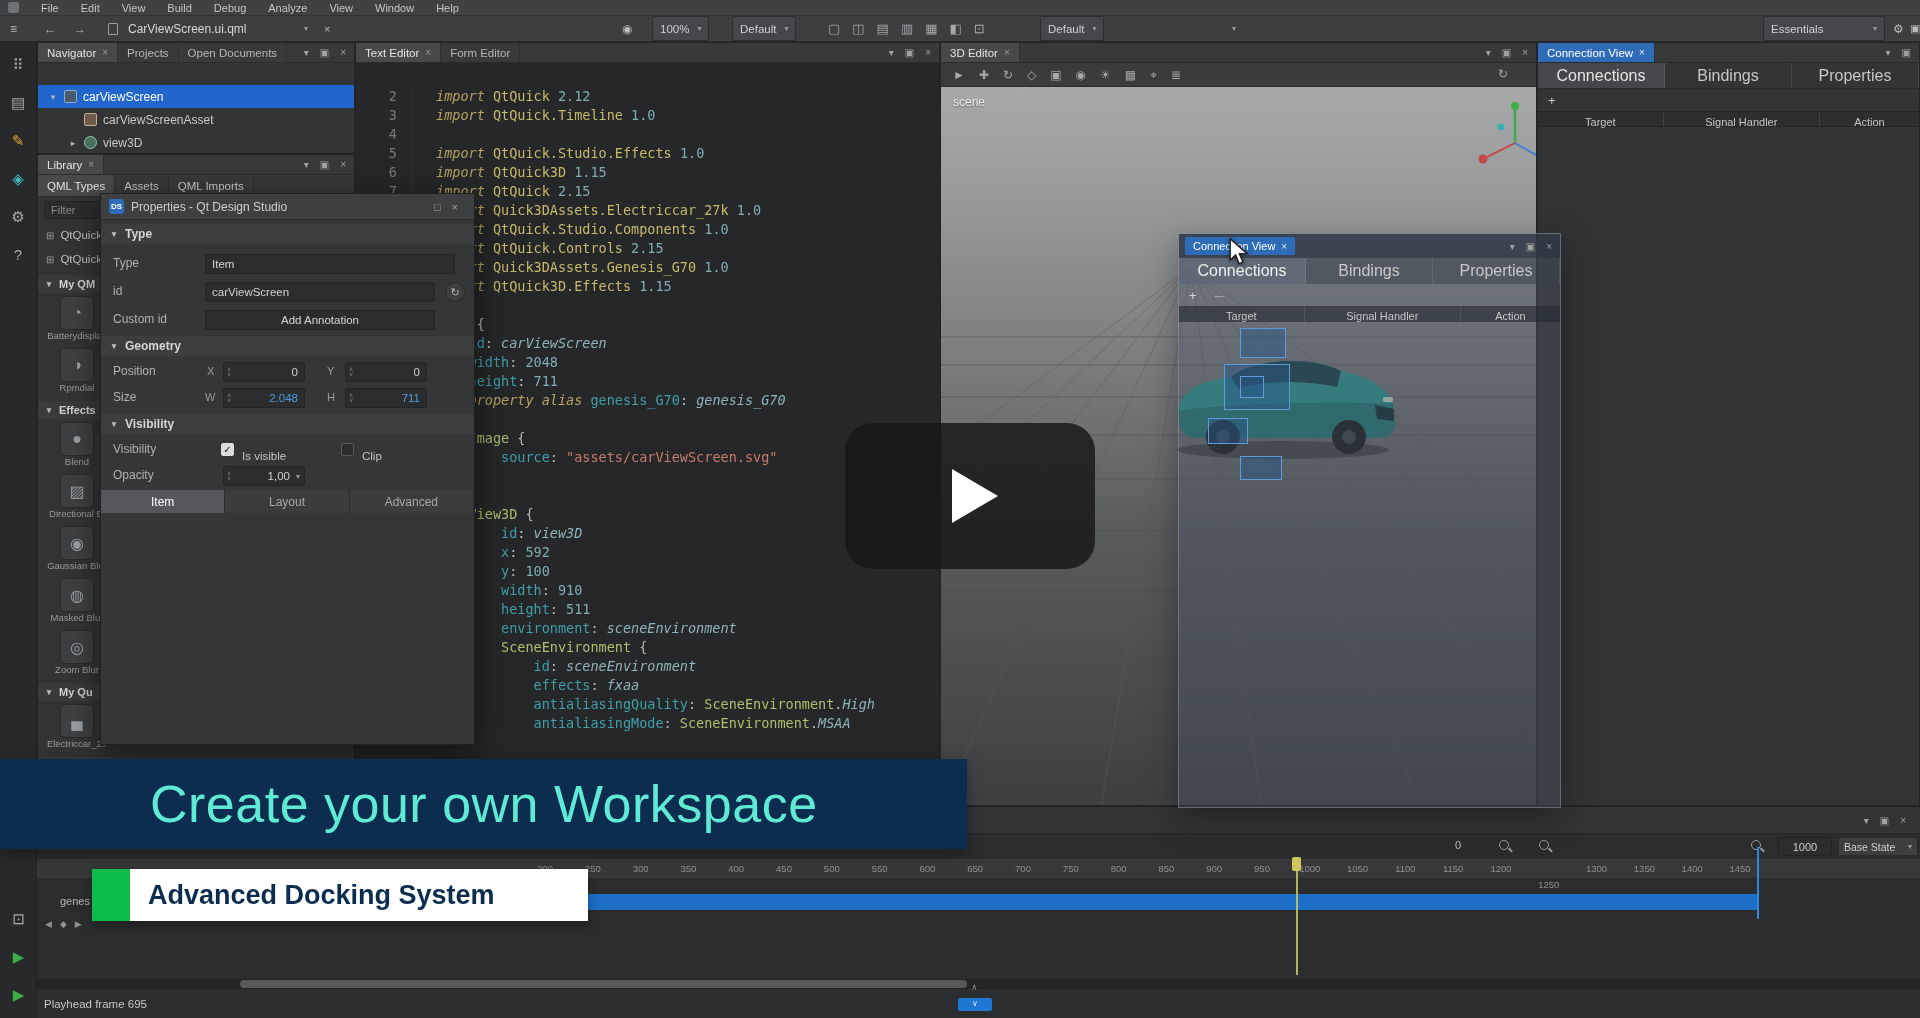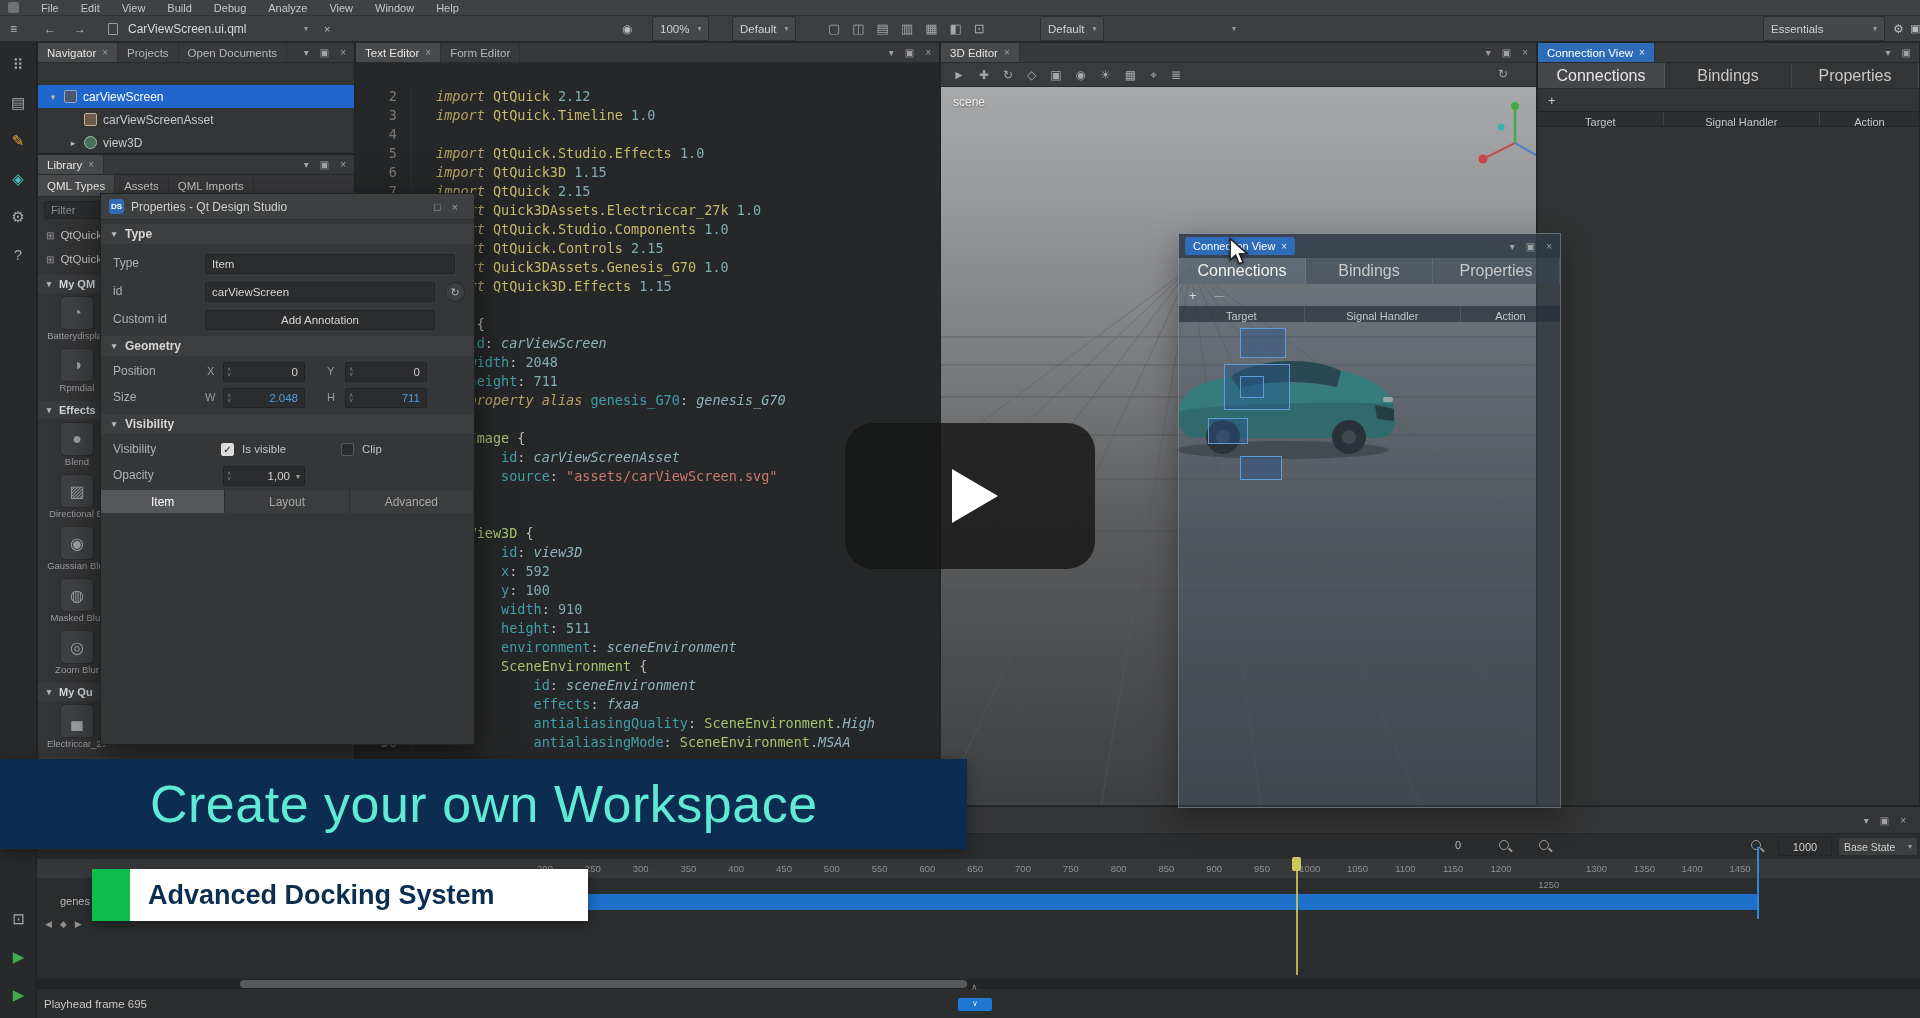--- a/index.html
+++ b/index.html
@@ -68,21 +68,21 @@
 .prow{position:absolute;left:0;right:0;height:24px}
 .plabel{position:absolute;left:12px;top:4px;color:#aeb0b2}
 .pfield{position:absolute;top:2px;height:20px;background:#2b2c2e;border:1px solid #232425;border-radius:2px;color:#d4d4d4;display:flex;align-items:center;padding:0 6px;font-size:11.5px}
 .spin{position:absolute;top:2px;height:20px;width:82px;background:#2b2c2e;border:1px solid #232425;border-radius:2px;display:flex;align-items:center}
 .sh{display:flex;flex-direction:column;font-size:6px;line-height:5px;color:#7e8082;padding:0 3px}
 .sv{flex:1;text-align:right;padding-right:6px;color:#d0d0d0;font-size:11.5px}
 .sv.blue{color:#4f9be0}
 .slbl{position:absolute;top:5px;color:#9a9c9e;font-size:11px}
 .cb{position:absolute;top:5px;width:13px;height:13px;border-radius:2px;background:#2b2c2e;border:1px solid #57595b}
 .cb.on{background:#dcdcdc;border-color:#dcdcdc;color:#1c1c1c;font-size:10px;line-height:12px;text-align:center}
-.cblbl{position:absolute;top:5px;color:#c2c4c6;font-size:11.5px}
+.cblbl{position:absolute;top:12px;color:#c2c4c6;font-size:11.5px}
 #reset-btn{position:absolute;top:2px;left:344px;width:20px;height:20px;border-radius:50%;background:#3c3e40;border:1px solid #2a2b2d;color:#b8babc;font-size:11px;display:flex;align-items:center;justify-content:center}
 #prop-tabs{position:absolute;left:0;top:296px;right:0;height:23px;display:flex}
 #prop-tabs .tab{flex:1;justify-content:center;background:#3a3c3e;color:#a8a8a8;border-right:1px solid #2c2d2f}
 #prop-tabs .tab.active{background:#55575a;color:#fff}
 
 
 #editor-body{position:absolute;top:20px;left:0;right:0;bottom:0;background:#262728;overflow:hidden;padding-top:24px}
 .cl{display:flex;height:19px;line-height:19px;font-family:"DejaVu Sans Mono","Liberation Mono",monospace;font-size:13.5px;white-space:pre}
 .ln{width:56px;flex:0 0 auto;text-align:right;padding-right:14px;color:#7a7a7a;border-right:1px solid #303132}
 .ct{padding-left:24px}
@@ -407,21 +407,20 @@
         <div class="cl"><span class="ln">11</span><span class="ct"><span class="k">import</span><span class="w"> </span><span class="m">Quick3DAssets.Genesis_G70</span><span class="w"> </span><span class="n">1.0</span></span></div>
         <div class="cl"><span class="ln">12</span><span class="ct"><span class="k">import</span><span class="w"> </span><span class="m">QtQuick3D.Effects</span><span class="w"> </span><span class="n">1.15</span></span></div>
         <div class="cl"><span class="ln">13</span><span class="ct"></span></div>
         <div class="cl"><span class="ln">14</span><span class="ct"><span class="t">Item</span><span class="w"> {</span></span></div>
         <div class="cl"><span class="ln">15</span><span class="ct"><span class="w">    </span><span class="p">id</span><span class="w">: </span><span class="i">carViewScreen</span></span></div>
         <div class="cl"><span class="ln">16</span><span class="ct"><span class="w">    </span><span class="p">width</span><span class="w">: </span><span class="n">2048</span></span></div>
         <div class="cl"><span class="ln">17</span><span class="ct"><span class="w">    </span><span class="p">height</span><span class="w">: </span><span class="n">711</span></span></div>
         <div class="cl"><span class="ln">18</span><span class="ct"><span class="w">    </span><span class="k">property</span><span class="w"> </span><span class="k">alias</span><span class="w"> </span><span class="p">genesis_G70</span><span class="w">: </span><span class="i">genesis_G70</span></span></div>
         <div class="cl"><span class="ln">19</span><span class="ct"></span></div>
         <div class="cl"><span class="ln">20</span><span class="ct"><span class="w">    </span><span class="t">Image</span><span class="w"> {</span></span></div>
-        <div class="cl"><span class="ln">21</span><span class="ct"><span class="w">        </span><span class="p">id</span><span class="w">: </span><span class="i">carViewScreenAsset</span></span></div>
         <div class="cl"><span class="ln">22</span><span class="ct"><span class="w">        </span><span class="p">source</span><span class="w">: </span><span class="s">"assets/carViewScreen.svg"</span></span></div>
         <div class="cl"><span class="ln">23</span><span class="ct"><span class="w">    }</span></span></div>
         <div class="cl"><span class="ln">24</span><span class="ct"></span></div>
         <div class="cl"><span class="ln">25</span><span class="ct"><span class="w">    </span><span class="t">View3D</span><span class="w"> {</span></span></div>
         <div class="cl"><span class="ln">26</span><span class="ct"><span class="w">        </span><span class="p">id</span><span class="w">: </span><span class="i">view3D</span></span></div>
         <div class="cl"><span class="ln">27</span><span class="ct"><span class="w">        </span><span class="p">x</span><span class="w">: </span><span class="n">592</span></span></div>
         <div class="cl"><span class="ln">28</span><span class="ct"><span class="w">        </span><span class="p">y</span><span class="w">: </span><span class="n">100</span></span></div>
         <div class="cl"><span class="ln">29</span><span class="ct"><span class="w">        </span><span class="p">width</span><span class="w">: </span><span class="n">910</span></span></div>
         <div class="cl"><span class="ln">30</span><span class="ct"><span class="w">        </span><span class="p">height</span><span class="w">: </span><span class="n">511</span></span></div>
         <div class="cl"><span class="ln">31</span><span class="ct"><span class="w">        </span><span class="p">environment</span><span class="w">: </span><span class="i">sceneEnvironment</span></span></div>

